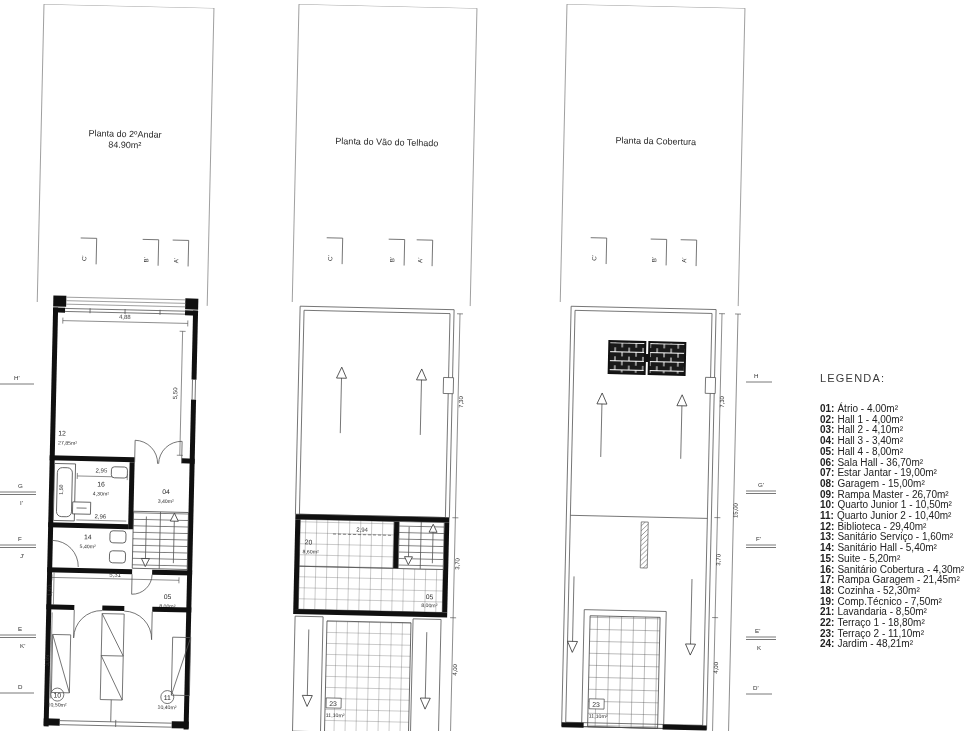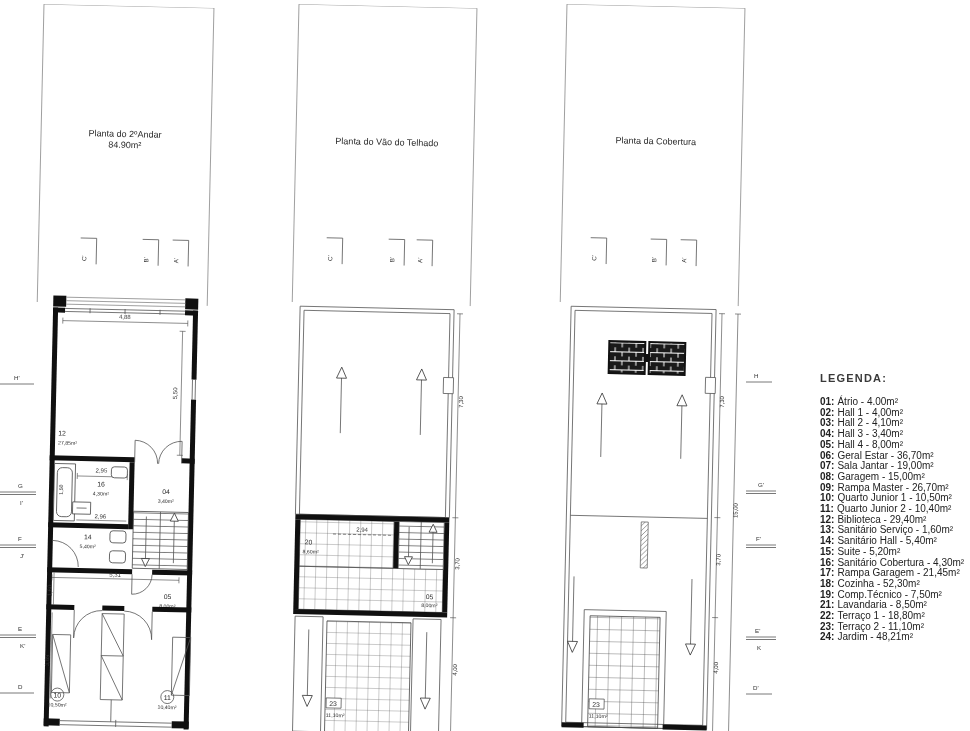--- a/index.html
+++ b/index.html
@@ -21,21 +21,21 @@
   .t-area{font-size:5.2px;}
   .t-dim{font-size:6px;fill:#333;}
   .t-marker{font-size:6.2px;fill:#333;}
   .thin{stroke:#555;stroke-width:0.8;fill:none;}
   .hair{stroke:#777;stroke-width:0.7;fill:none;}
   .dimline{stroke:#444;stroke-width:0.6;fill:none;}
   .wall{fill:#101010;stroke:none;}
   .fix{stroke:#444;stroke-width:0.8;fill:#fff;}
   .arrowhead{fill:#fff;stroke:#333;stroke-width:0.8;}
   .legend{position:absolute;left:820px;top:372px;width:150px;color:#222;}
-  .legend-title{font-size:11px;letter-spacing:1.2px;color:#3a3a3a;margin-bottom:13px;font-weight:bold;}
+  .legend-title{font-size:11px;letter-spacing:1.2px;color:#3a3a3a;margin-bottom:20px;}
   .lrow{font-size:10px;line-height:10.7px;white-space:nowrap;}
   .lrow b{margin-right:3px;}
 </style>
 </head>
 <body>
 
 <svg width="0" height="0" style="position:absolute" aria-hidden="true">
   <defs>
     <pattern id="tile" width="11" height="11" patternUnits="userSpaceOnUse">
       <path d="M11,0 H0 V11" fill="none" stroke="#6a6a6a" stroke-width="0.7"></path>
@@ -346,22 +346,22 @@
 </div>
 
 <div class="legend">
   <div class="legend-title">LEGENDA:</div>
   <div>
     <div class="lrow"><b>01:</b><span>Átrio - 4.00m²</span></div>
     <div class="lrow"><b>02:</b><span>Hall 1 - 4,00m²</span></div>
     <div class="lrow"><b>03:</b><span>Hall 2 - 4,10m²</span></div>
     <div class="lrow"><b>04:</b><span>Hall 3 - 3,40m²</span></div>
     <div class="lrow"><b>05:</b><span>Hall 4 - 8,00m²</span></div>
-    <div class="lrow"><b>06:</b><span>Geral Estar - 36,70m²</span></div>
-    <div class="lrow"><b>07:</b><span>Sala Jantar - 19,00m²</span></div>
+    <div class="lrow"><b>06:</b><span>Sala Hall - 36,70m²</span></div>
+    <div class="lrow"><b>07:</b><span>Estar Jantar - 19,00m²</span></div>
     <div class="lrow"><b>08:</b><span>Garagem - 15,00m²</span></div>
     <div class="lrow"><b>09:</b><span>Rampa Master - 26,70m²</span></div>
     <div class="lrow"><b>10:</b><span>Quarto Junior 1 - 10,50m²</span></div>
     <div class="lrow"><b>11:</b><span>Quarto Junior 2 - 10,40m²</span></div>
     <div class="lrow"><b>12:</b><span>Biblioteca - 29,40m²</span></div>
     <div class="lrow"><b>13:</b><span>Sanitário Serviço - 1,60m²</span></div>
     <div class="lrow"><b>14:</b><span>Sanitário Hall - 5,40m²</span></div>
     <div class="lrow"><b>15:</b><span>Suite - 5,20m²</span></div>
     <div class="lrow"><b>16:</b><span>Sanitário Cobertura - 4,30m²</span></div>
     <div class="lrow"><b>17:</b><span>Rampa Garagem - 21,45m²</span></div>

